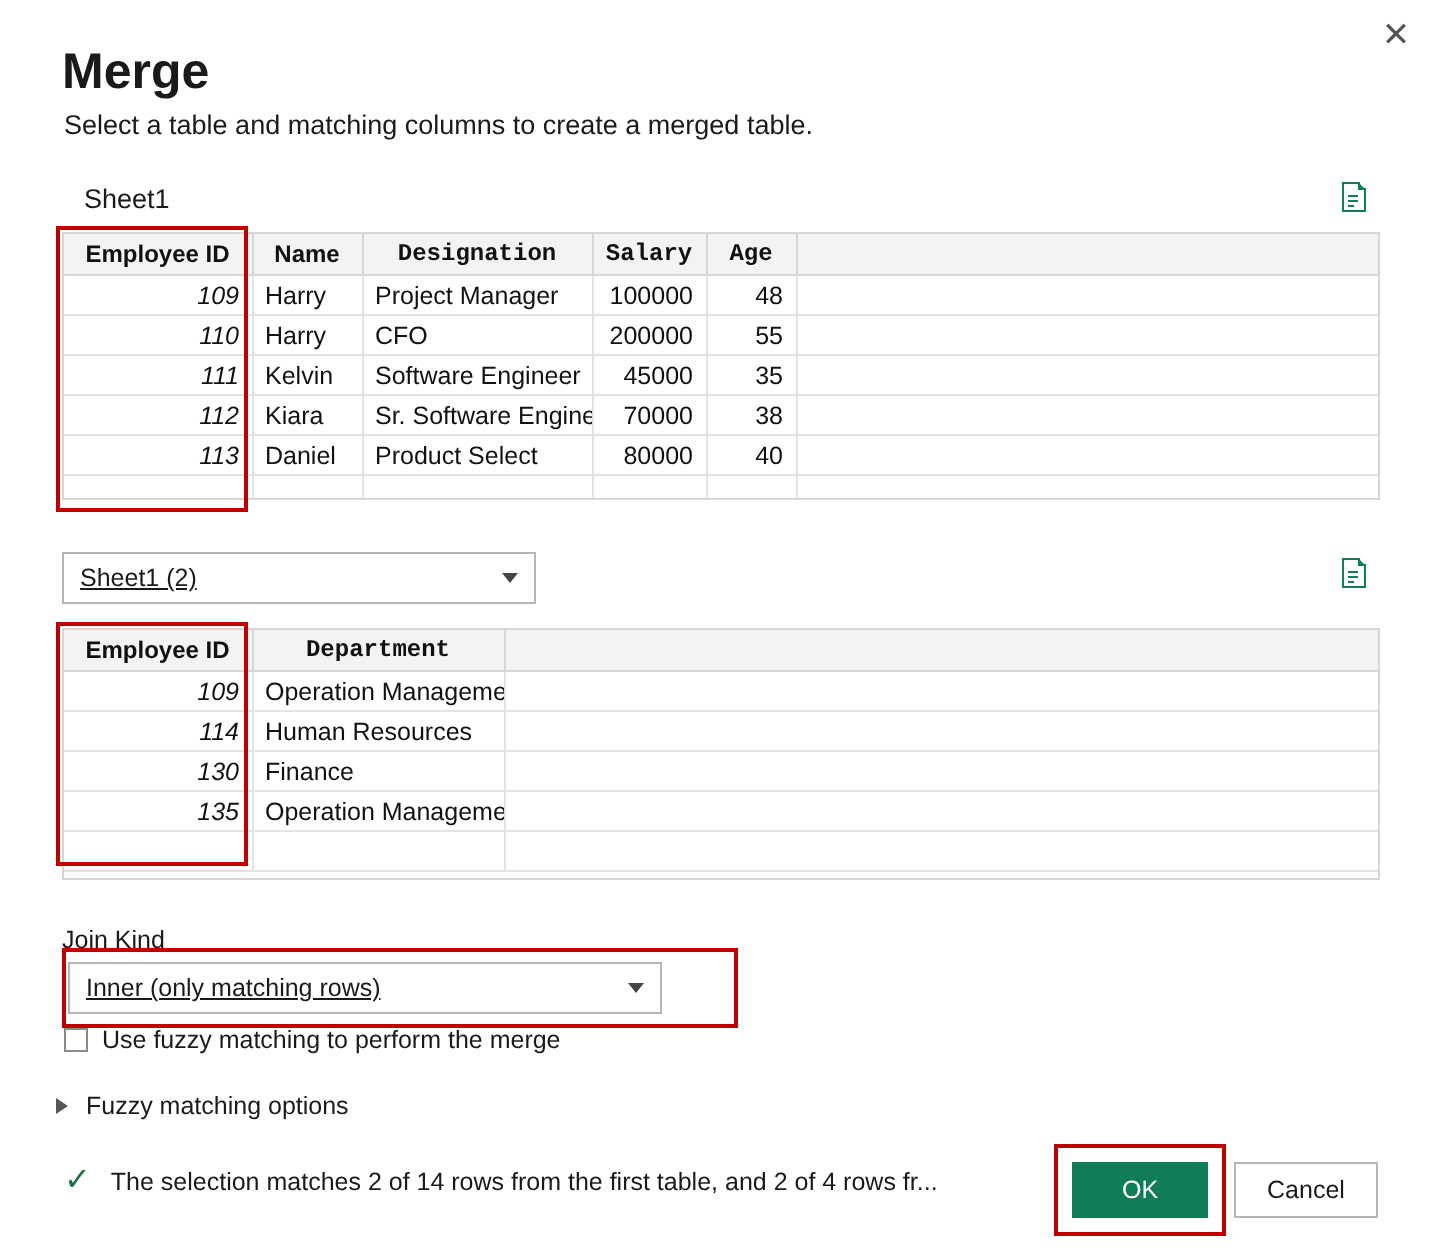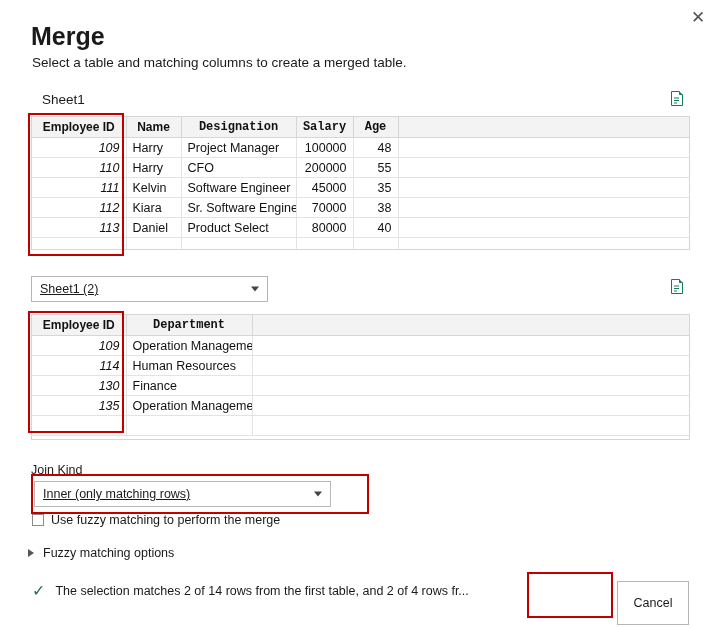--- a/index.html
+++ b/index.html
@@ -394,16 +394,17 @@
   <div class="expander" style="left:28px; top:546px;">
     <span class="tri"></span>
     <span>Fuzzy matching options</span>
   </div>
 
   <div class="status-row" style="left:32px; top:583px;">
     <span class="check">✓</span>
     <span>The selection matches 2 of 14 rows from the first table, and 2 of 4 rows fr...</span>
   </div>
 
-  <div class="btn btn-secondary" style="left:617px; top:581px; width:72px; height:44px;">Cancel</div>
+  <div class="btn btn-primary" style="left:536px; top:581px; width:68px; height:28px;">OK</div>
+  <div class="btn btn-secondary" style="left:617px; top:581px; width:72px; height:28px;">Cancel</div>
   <div class="hl" style="left:527px; top:572px; width:86px; height:46px;"></div>
 
 </div>
 
 </body></html>

